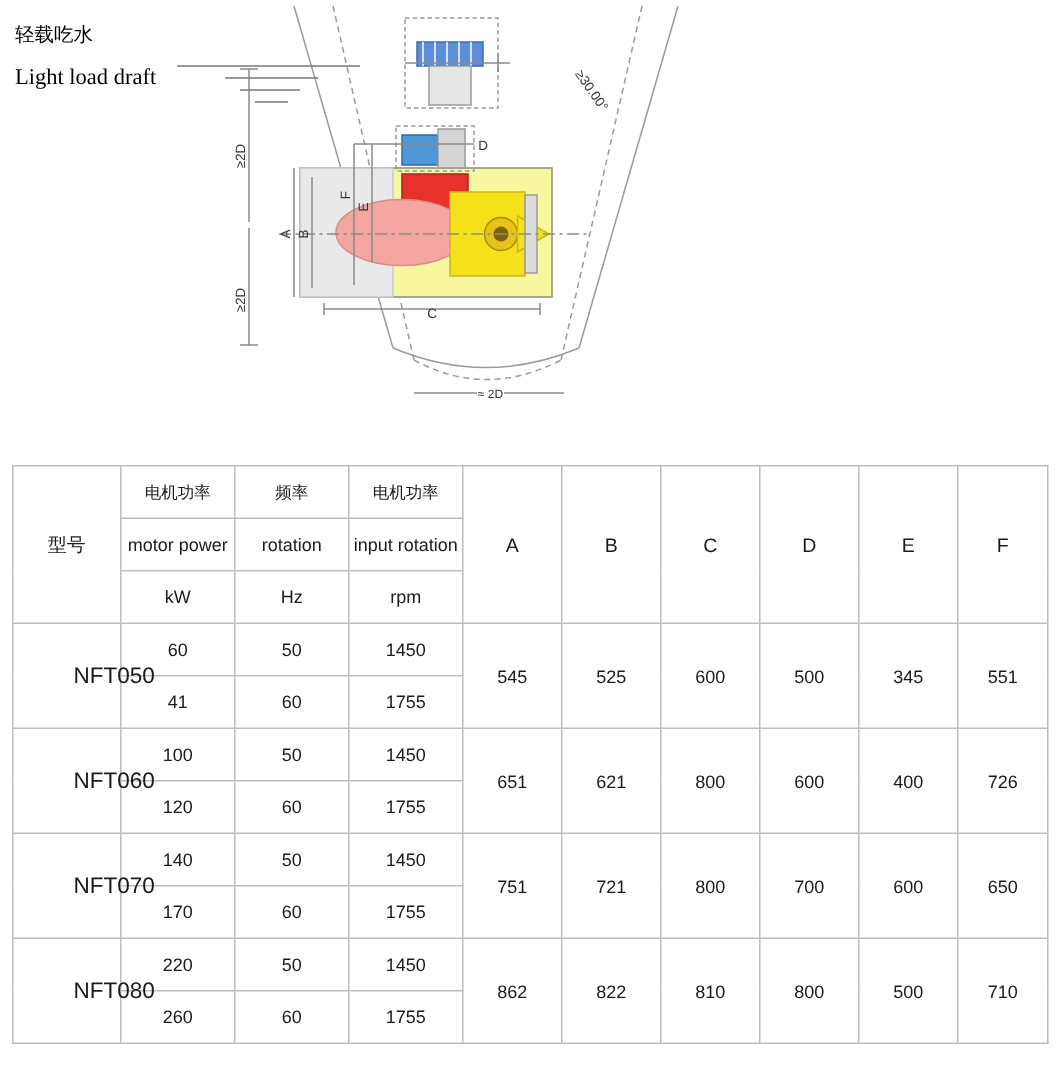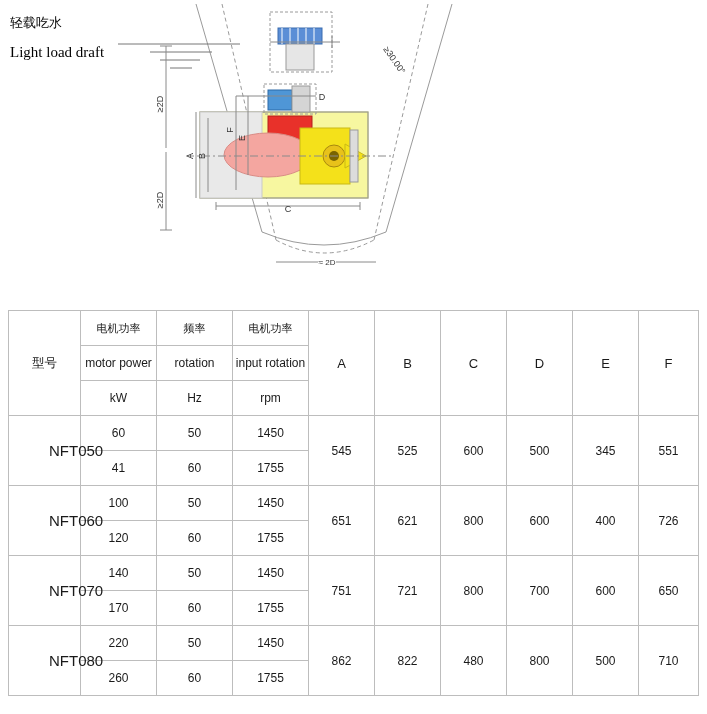--- a/index.html
+++ b/index.html
@@ -298,21 +298,21 @@
         <td>1755</td>
       </tr>
 
       <tr>
         <td class="model-cell" rowspan="2">NFT080</td>
         <td>220</td>
         <td>50</td>
         <td>1450</td>
         <td rowspan="2">862</td>
         <td rowspan="2">822</td>
-        <td rowspan="2">480</td>
+        <td rowspan="2">810</td>
         <td rowspan="2">800</td>
         <td rowspan="2">500</td>
         <td rowspan="2">710</td>
       </tr>
       <tr>
         <td>260</td>
         <td>60</td>
         <td>1755</td>
       </tr>
     </tbody>

